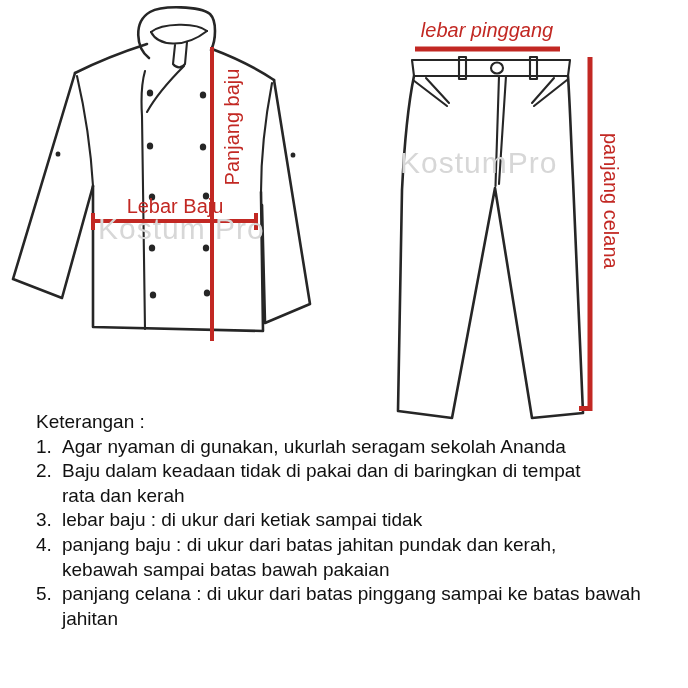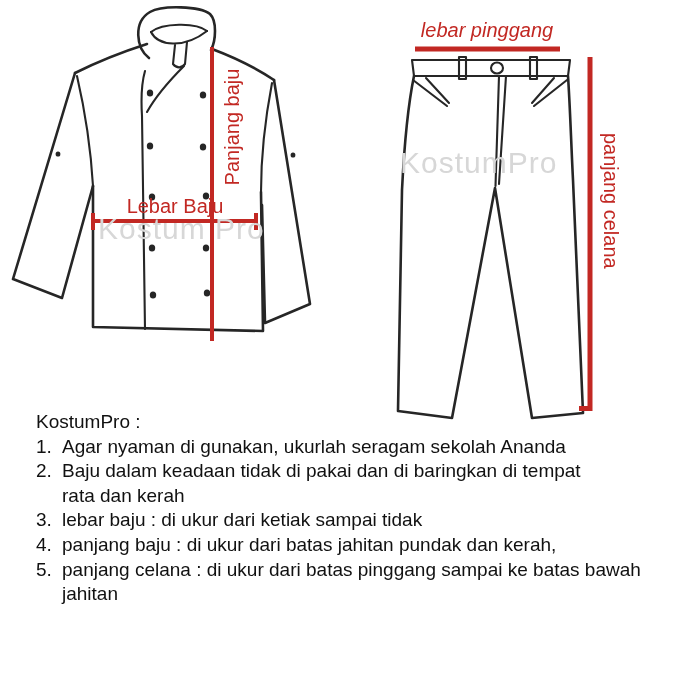--- a/index.html
+++ b/index.html
@@ -121,21 +121,21 @@
 
   <div class="lbl" style="left:413px;top:19px;width:148px;font-style:italic;">lebar pinggang</div>
 
   <div class="lbl vlabel cw" style="left:546px;top:186px;width:130px;">panjang celana</div>
 
   <div class="wm" style="left:98px;top:212px;">Kostum Pro</div>
 
   <div class="wm" style="left:400px;top:146px;">KostumPro</div>
 
   <div class="notes">
-    <div class="notes-title">KostumPro :</div>
+    <div class="notes-title">Keterangan :</div>
 
     <div class="note-line">
       <span class="num">1.</span>
       <span>Agar nyaman di gunakan, ukurlah seragam sekolah Ananda</span>
     </div>
     <div class="note-line">
       <span class="num">2.</span>
       <span>Baju dalam keadaan tidak di pakai dan di baringkan di tempat</span>
     </div>
     <div class="note-line">
@@ -145,20 +145,21 @@
     <div class="note-line">
       <span class="num">3.</span>
       <span>lebar baju : di ukur dari ketiak sampai tidak</span>
     </div>
     <div class="note-line">
       <span class="num">4.</span>
       <span>panjang baju : di ukur dari batas jahitan pundak dan kerah,</span>
     </div>
     <div class="note-line">
       <span class="num"></span>
+      <span>kebawah sampai batas bawah pakaian</span>
     </div>
     <div class="note-line">
       <span class="num">5.</span>
       <span>panjang celana : di ukur dari batas pinggang sampai ke batas bawah</span>
     </div>
     <div class="note-line">
       <span class="num"></span>
       <span>jahitan</span>
     </div>
   </div>

